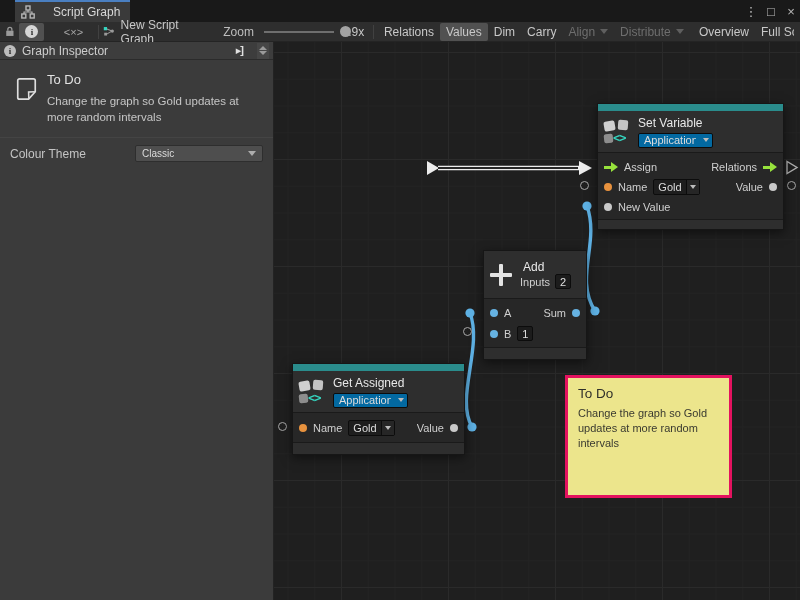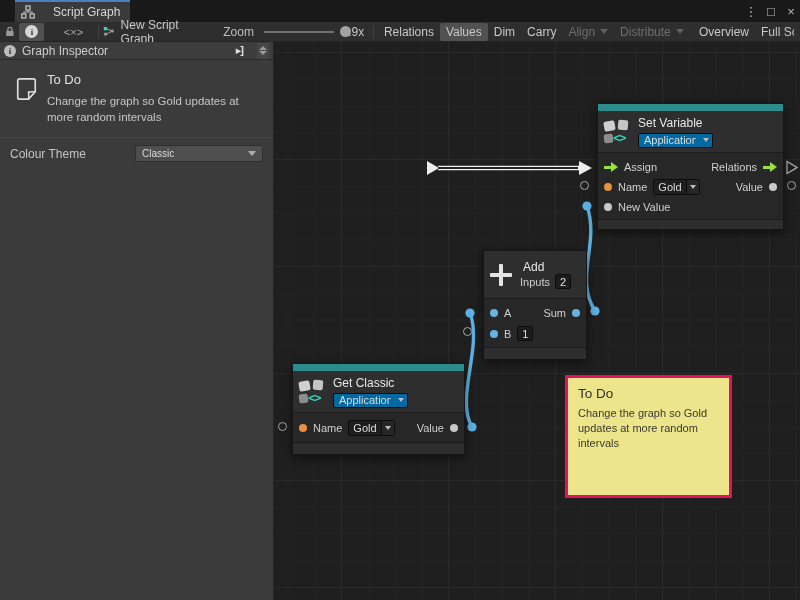--- a/index.html
+++ b/index.html
@@ -376,21 +376,21 @@
   <div class="node node-getvar">
     <div class="node-bar bar-teal"></div>
     <div class="node-header">
       <span class="icon-vars">
         <span class="sq1"></span>
           <span class="sq2"></span>
           <span class="sq3"></span>
           <span class="code">&lt;&gt;</span>
       </span>
       <div>
-        <div class="node-title">Get Classic</div>
+        <div class="node-title">Get Assigned</div>
         <div class="hdr-select" style="margin-top:3px;">
           <span class="txt">Application</span>
           <span class="caret"></span>
         </div>
       </div>
     </div>
     <div class="node-ports">
       <div class="prow">
         <div class="pleft">
           <span class="dot dot-orange"></span>

